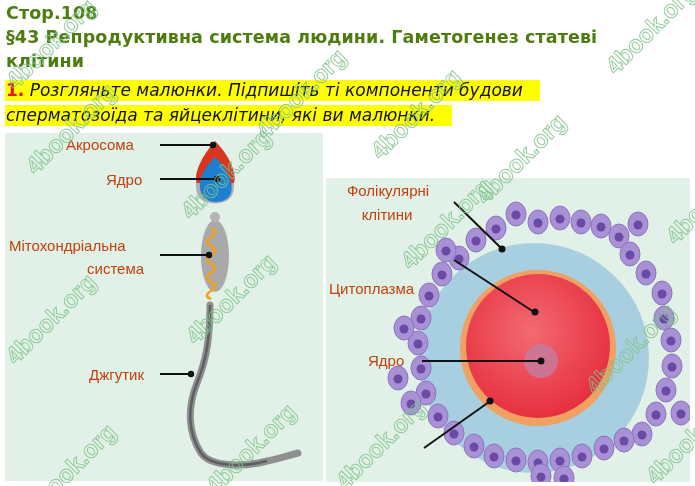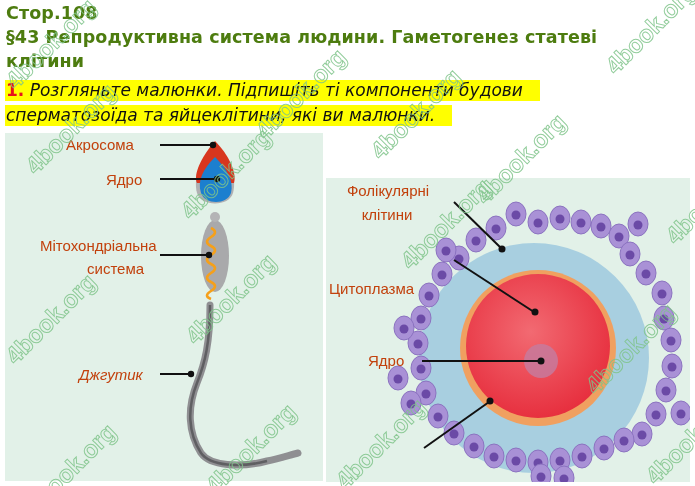--- a/index.html
+++ b/index.html
@@ -50,23 +50,23 @@
       <circle cx="208" cy="12" r="3.2" fill="#111"></circle>
     <line x1="155" y1="46" x2="212" y2="46" stroke="#111" stroke-width="2"></line>
       <circle cx="212" cy="46" r="3.2" fill="#111"></circle>
     <line x1="155" y1="122" x2="203" y2="122" stroke="#111" stroke-width="2"></line>
       <circle cx="204" cy="122" r="3.2" fill="#111"></circle>
     <line x1="155" y1="241" x2="185" y2="241" stroke="#111" stroke-width="2"></line>
       <circle cx="186" cy="241" r="3.2" fill="#111"></circle>
   </svg>
   <div class="lbl" style="left:61px; top:3px;">Акросома</div>
   <div class="lbl" style="left:101px; top:38px;">Ядро</div>
-  <div class="lbl" style="left:4px; top:104px;margin-left:31px;">Мітохондріальна</div>
+  <div class="lbl" style="left:4px; top:104px;">Мітохондріальна</div>
   <div class="lbl" style="left:82px; top:127px;">система</div>
-  <div class="lbl" style="left:74px; top:233px;font-style:italic;">Джгутик</div>
+  <div class="lbl" style="left:84px; top:233px;">Джгутик</div>
 </div>
 
 <div class="panel" style="left:326px; top:178px; width:364px; height:304px;">
   <svg width="364" height="304" viewBox="0 0 364 304">
     <defs>
       <radialGradient id="cyto" cx="0.45" cy="0.4" r="0.6">
         <stop offset="0" stop-color="#f26a72"></stop>
         <stop offset="1" stop-color="#e7303f"></stop>
       </radialGradient>
       <g id="fc">

